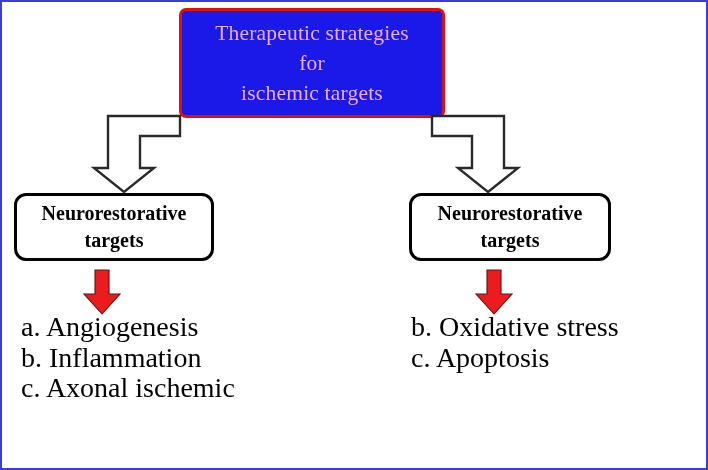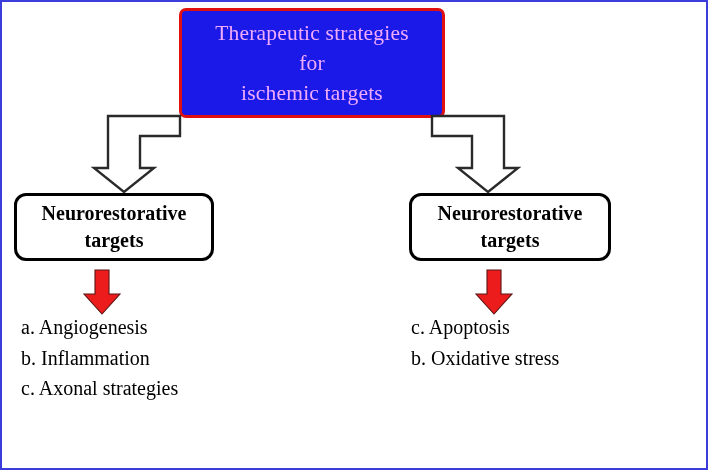--- a/index.html
+++ b/index.html
@@ -86,21 +86,21 @@
   .item-list {
     position: absolute;
     margin: 0;
     padding: 0;
     list-style: none;
   }
   #list-left  { left: 19px;  top: 310px; }
   #list-right { left: 409px; top: 310px; }
   .item-list li {
     color: #000000;
-    font-size: 20px;
+    font-size: 28px;
     line-height: 30.5px;
     white-space: nowrap;
   }
   .nmdar {
     color: #1414d8;
     font-weight: bold;
   }
 </style>
 </head>
 <body>
@@ -135,21 +135,21 @@
     <path d="M 14 2 L 28 2 L 28 26 L 39 26 L 21 46 L 3 26 L 14 26 Z" fill="#ec1c1c" stroke="#5a1414" stroke-width="1.1" stroke-linejoin="miter"></path>
   </svg>
 
   <svg class="red-arrow" id="red-arrow-right" width="42" height="48" viewBox="0 0 42 48">
     <path d="M 14 2 L 28 2 L 28 26 L 39 26 L 21 46 L 3 26 L 14 26 Z" fill="#ec1c1c" stroke="#5a1414" stroke-width="1.1" stroke-linejoin="miter"></path>
   </svg>
 
   <ul class="item-list" id="list-left">
     <li>a. Angiogenesis</li>
     <li>b. Inflammation</li>
-    <li>c. Axonal strategies</li>
+    <li>c. Axonal ischemic</li>
   </ul>
 
   <ul class="item-list" id="list-right">
+    <li>b. Oxidative stress</li>
     <li>c. Apoptosis</li>
-    <li>b. Oxidative stress</li>
   </ul>
 
 </div>
 
 </body></html>

